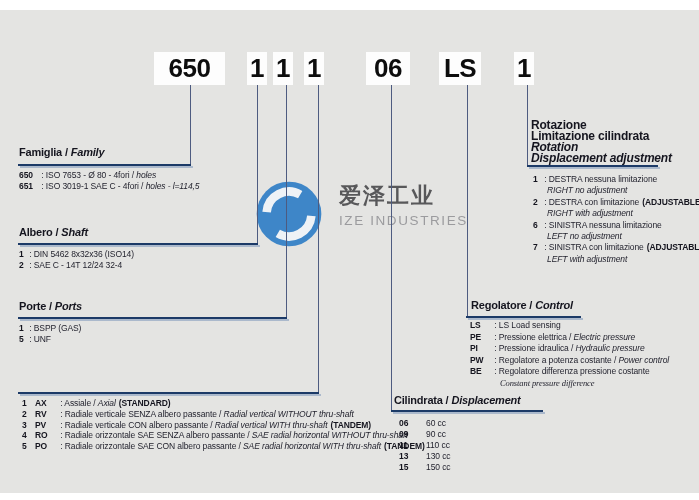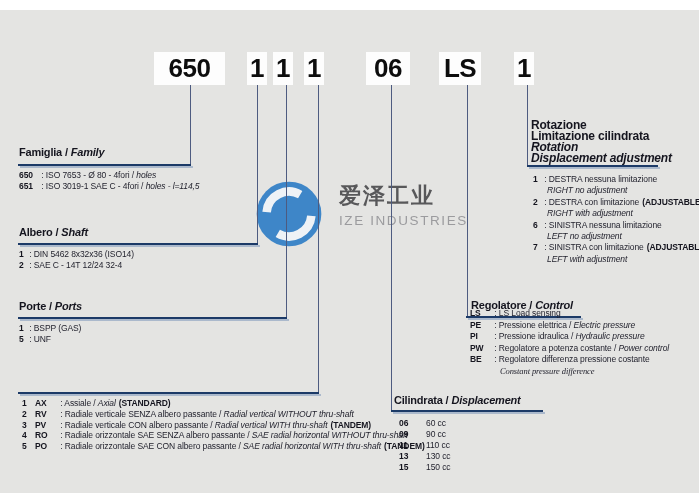--- a/index.html
+++ b/index.html
@@ -122,21 +122,21 @@
     <div class="row"><b class="ccode">06</b><span class="cval">60 cc</span></div>
     <div class="row"><b class="ccode">09</b><span class="cval">90 cc</span></div>
     <div class="row"><b class="ccode">11</b><span class="cval">110 cc</span></div>
     <div class="row"><b class="ccode">13</b><span class="cval">130 cc</span></div>
     <div class="row"><b class="ccode">15</b><span class="cval">150 cc</span></div>
   </div>
 
   <div class="sec-title" style="left:471px;top:299px">
     <span>Regolatore /</span><i class="ten">Control</i>
   </div>
-  <div class="items" style="left:470px;top:308px;line-height:11.6px">
+  <div class="items" style="left:470px;top:320px;line-height:11.6px">
     <div class="row"><b class="gcode">LS</b><span> : </span><span>LS Load sensing</span> <i></i></div>
     <div class="row"><b class="gcode">PE</b><span> : </span><span>Pressione elettrica /</span> <i>Electric pressure</i></div>
     <div class="row"><b class="gcode">PI</b><span> : </span><span>Pressione idraulica /</span> <i>Hydraulic pressure</i></div>
     <div class="row"><b class="gcode">PW</b><span> : </span><span>Regolatore a potenza costante /</span> <i>Power control</i></div>
     <div class="row"><b class="gcode">BE</b><span> : </span><span>Regolatore differenza pressione costante</span><i class="en-block">Constant pressure difference</i></div>
   </div>
 
   <div class="sec-title small" style="left:531px;top:120px">
     <span style="display:block">Rotazione</span>
     <span style="display:block">Limitazione cilindrata</span>

